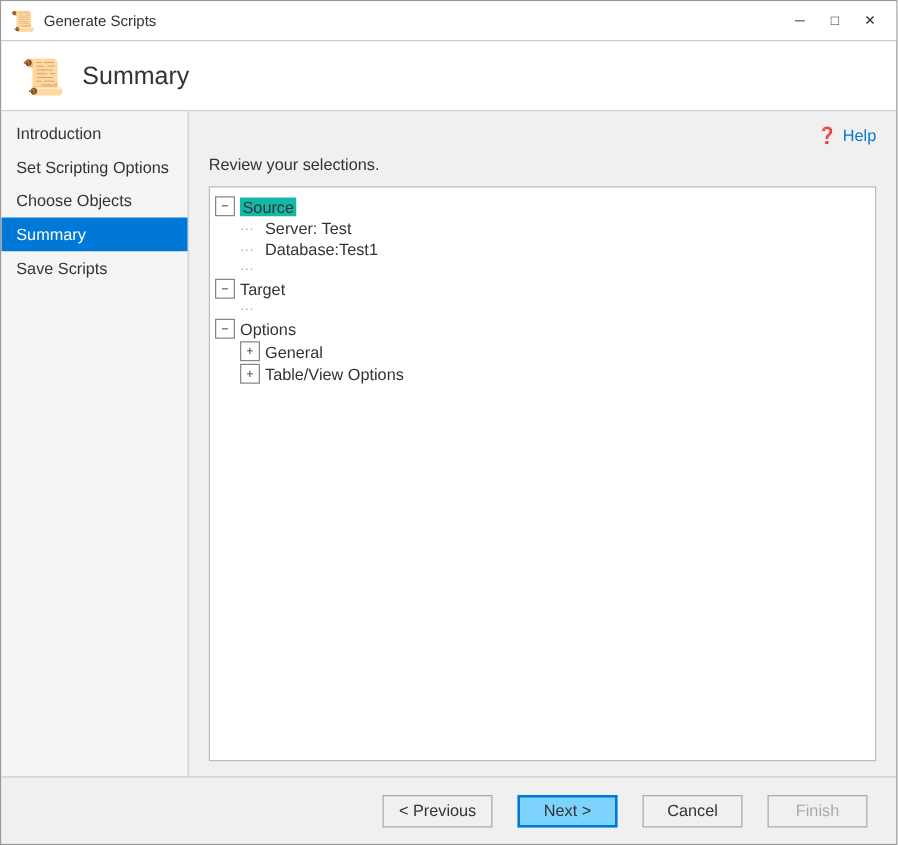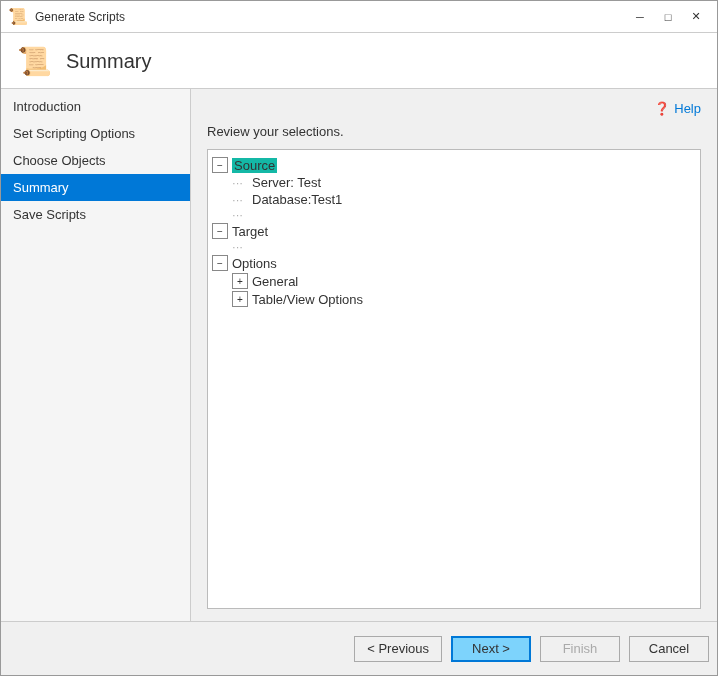--- a/index.html
+++ b/index.html
@@ -88,21 +88,21 @@
       font-weight: 400;
       color: #333;
     }
 
     .content-area {
       display: flex;
       flex: 1;
       overflow: hidden;
     }
     .sidebar {
-      width: 190px;
+      width: 150px;
       background: #f5f5f5;
       border-right: 1px solid #ccc;
       flex-shrink: 0;
       padding-top: 4px;
     }
     .sidebar-item {
       padding: 6px 12px;
       cursor: pointer;
       color: #333;
       font-size: 13px;
@@ -188,22 +188,22 @@
       margin-right: 4px;
     }
 
     .footer {
       height: 54px;
       background: #f0f0f0;
       border-top: 1px solid #ccc;
       display: flex;
       align-items: center;
       justify-content: flex-end;
-      padding: 0 8px;
-      gap: 9px;
+      padding: 0 23px;
+      gap: 20px;
       flex-shrink: 0;
     }
     .footer-btn {
       min-width: 80px;
       height: 26px;
       padding: 0 12px;
       border: 1px solid #aaa;
       background: #f0f0f0;
       cursor: pointer;
       font-size: 13px;
@@ -309,17 +309,17 @@
               </div>
             </div>
           </div>
         </div>
       </div>
     </div>
 
     <div class="footer">
       <button class="footer-btn">&lt; Previous</button>
       <button class="footer-btn primary">Next &gt;</button>
+      <button class="footer-btn">Cancel</button>
       <button class="footer-btn" disabled="">Finish</button>
-      <button class="footer-btn">Cancel</button>
     </div>
   </div>
 </div>
 
 </body></html>

